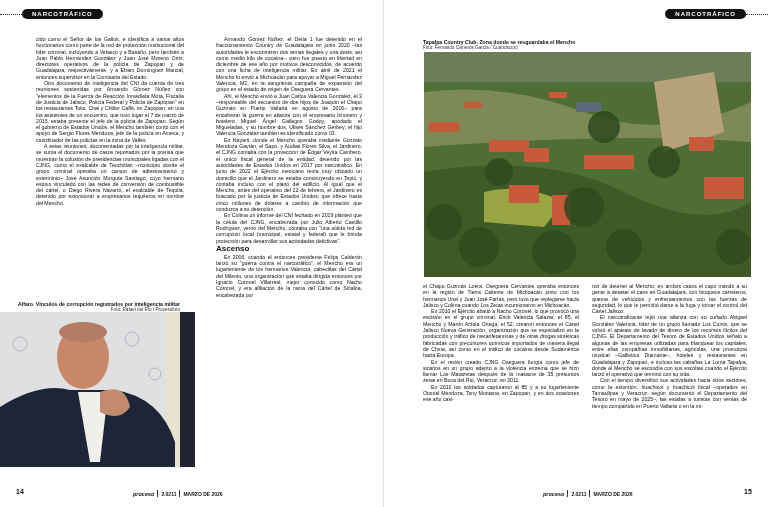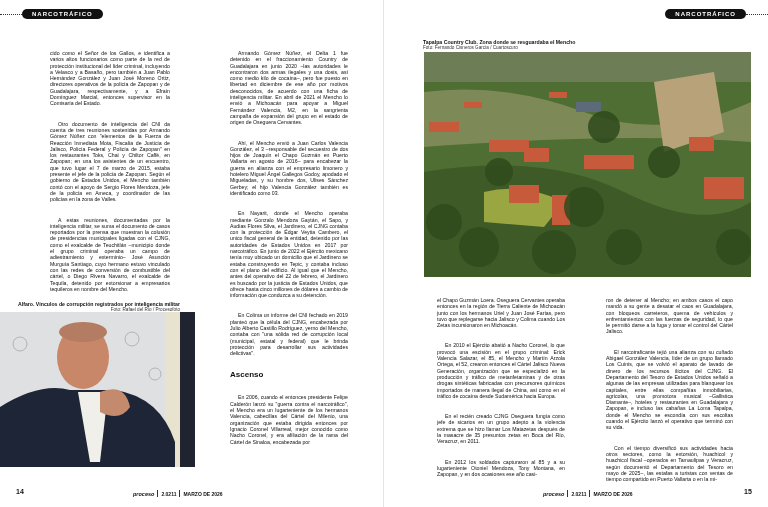--- a/index.html
+++ b/index.html
@@ -11,21 +11,21 @@
   .gutter { position:absolute; left:383px; top:0; width:1px; height:507px; background:#e4e4e4; }
 
   .section-tag { position:absolute; top:9px; height:10px; display:flex; align-items:center; }
   .section-tag .pill { background:#111; color:#fff; border-radius:6px; font-size:6px; font-weight:bold;
         letter-spacing:1px; padding:1px 10px; line-height:8px; }
   .section-tag .dots { width:22px; border-top:1px dotted #333; }
   .tag-left { left:0; }
   .tag-right { right:0; }
 
   .col { position:absolute; font-size:5.2px; line-height:6.3px; text-align:justify; color:#111; }
-  .col p { margin:14px; text-indent:8px; }
+  .col p { margin:0; text-indent:8px; }
   .col p.noindent { text-indent:0; }
 
   .col-l1 { left:36px; top:36px; width:148px; }
   .col-l2 { left:216px; top:36px; width:146px; }
   .col-r1 { left:423px; top:283px; width:156px; }
   .col-r2 { left:592px; top:283px; width:155px; }
 
   .narrow { margin-left:22px; }
 
   .subhead { font-weight:bold; font-size:8px; line-height:10px; margin:10px 0 6px 0; text-indent:0 !important; }

